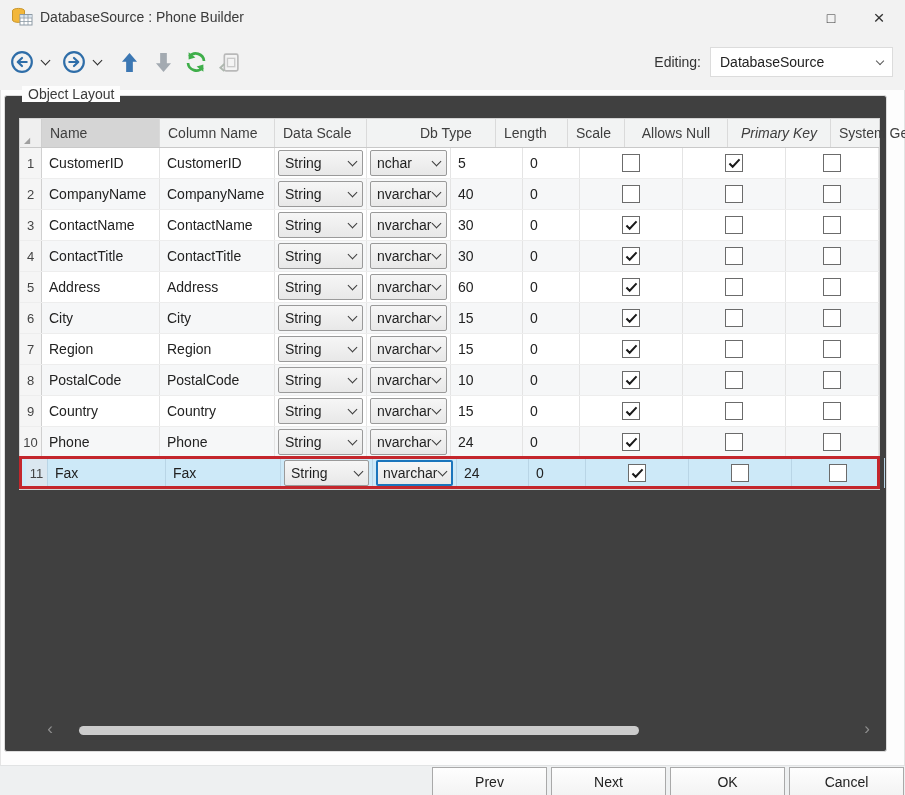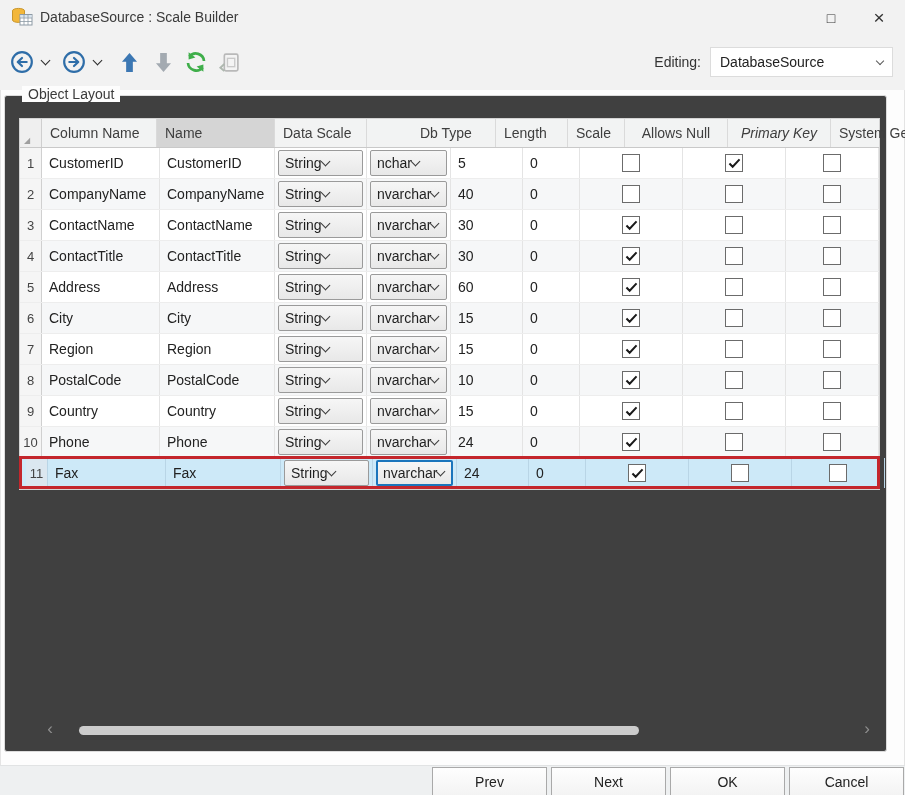--- a/index.html
+++ b/index.html
@@ -37,21 +37,21 @@
   .hc.center { justify-content:center; padding-left:0; }
   .hc.sel { background:#d5d5d5; }
 
   .row { display:flex; height:31px; border-bottom:1px solid #ededed; position:relative; background:#fff; }
   .row.even { background:#f6f7f8; }
   .cell { flex:0 0 auto; display:flex; align-items:center; padding-left:7px; font-size:14px; color:#222; border-right:1px solid #e4e4e4; overflow:hidden; white-space:nowrap; }
   .rownum { flex:0 0 22px; width:22px; justify-content:center; padding:0; background:#f5f5f5; border-right:1px solid #d0d0d0; color:#444; font-size:13px; }
   .combo-cell { padding:2px 3px; }
   .check-cell { justify-content:center; padding:0; }
 
-  .combo { width:100%; height:26px; display:flex; align-items:center; justify-content:flex-start; padding:0 6px; border:1px solid #9a9a9a; border-radius:2px; background:linear-gradient(#f6f6f6,#e8e8e8); font-size:14px; color:#1f1f1f; }
+  .combo { width:100%; height:26px; display:flex; align-items:center; justify-content:space-between; padding:0 6px; border:1px solid #9a9a9a; border-radius:2px; background:linear-gradient(#f6f6f6,#e8e8e8); font-size:14px; color:#1f1f1f; }
   .combo.focused { border:2px solid #1b75bc; padding:0 5px; }
   .chev { width:7px; height:7px; border-right:1.6px solid #3c3c3c; border-bottom:1.6px solid #3c3c3c; transform:rotate(45deg); margin-top:-3px; flex:0 0 auto; }
 
   .checkbox { width:18px; height:18px; background:#fff; border:1px solid #6b6b6b; display:flex; align-items:center; justify-content:center; }
 
   .row.selected { background:#cde9f8; }
   .row.selected .rownum { background:#dbe7f0;margin-left:6px; }
   .row.selected .cell { border-right-color:#b9d5e6; }
   .row.selected::after { content:""; position:absolute; left:-1px; right:-1px; top:-2px; bottom:-1px; border:3px solid #c4262c; pointer-events:none; z-index:4; }
 
@@ -77,21 +77,21 @@
   <div class="titlebar">
     <span class="app-icon">
       <svg viewBox="0 0 22 20" width="22" height="20">
         <ellipse cx="7.5" cy="3.8" rx="6" ry="2.4" fill="#f3b73a" stroke="#c9962b" stroke-width="1"></ellipse>
         <path d="M1.5 3.8 V13 a6 2.4 0 0 0 12 0 V3.8" fill="#f3b73a" stroke="#c9962b" stroke-width="1"></path>
         <rect x="9" y="7.5" width="12" height="10.5" fill="#ffffff" stroke="#8d9aa5" stroke-width="1"></rect>
         <rect x="9.5" y="8" width="11" height="2.6" fill="#d7e4ef"></rect>
         <path d="M9 11 h12 M9 14.5 h12 M13 7.5 v10.5 M17 7.5 v10.5" stroke="#8d9aa5" stroke-width="0.8"></path>
       </svg>
     </span>
-    <span class="win-title">DatabaseSource : Scale Builder</span>
+    <span class="win-title">DatabaseSource : Phone Builder</span>
     <div class="cap-btn cap-max">
         <span>□</span>
       </div>
     <div class="cap-btn cap-close">
         <span>×</span>
       </div>
   </div>
 
   <div class="toolbar">
     <div class="tbtn" style="margin-right:3px;">
@@ -148,25 +148,25 @@
   </div>
 
   <div class="groupbox">
     <span class="gb-label">Object Layout</span>
 
     <div class="grid">
       <div class="gridrow head" id="grid-head">
         <div class="corner">
           <span class="tri">◢</span>
         </div>
-      <div class="hc" style="flex: 0 0 115px; width: 115px;">
+      <div class="hc sel" style="flex: 0 0 118px; width: 118px;">
+            <span>Name</span>
+          </div>
+          <div class="hc" style="flex: 0 0 115px; width: 115px;">
             <span>Column Name</span>
-          </div>
-          <div class="hc sel" style="flex: 0 0 118px; width: 118px;">
-            <span>Name</span>
           </div>
           <div class="hc" style="flex: 0 0 92px; width: 92px;">
             <span>Data Scale</span>
           </div>
           <div class="hc" style="flex: 0 0 84px; width: 84px; margin-left: 45px;">
             <span>Db Type</span>
           </div>
           <div class="hc" style="flex: 0 0 72px; width: 72px;">
             <span>Length</span>
           </div>

